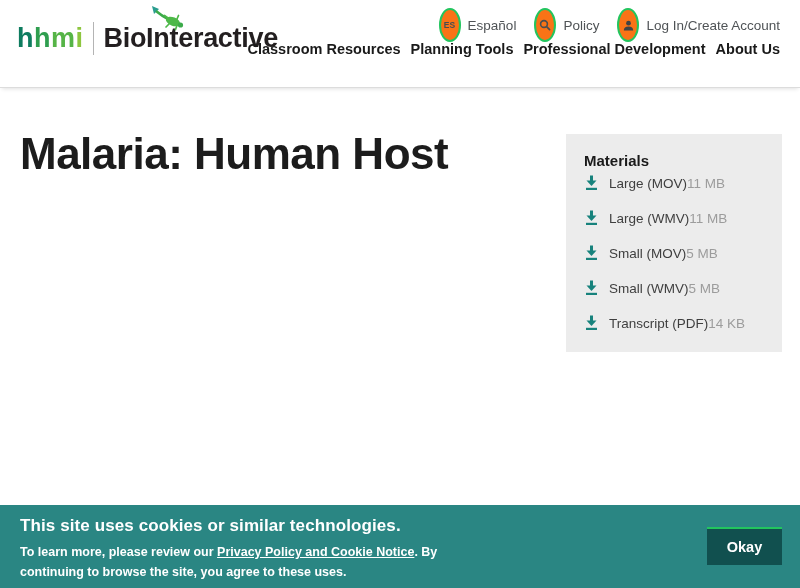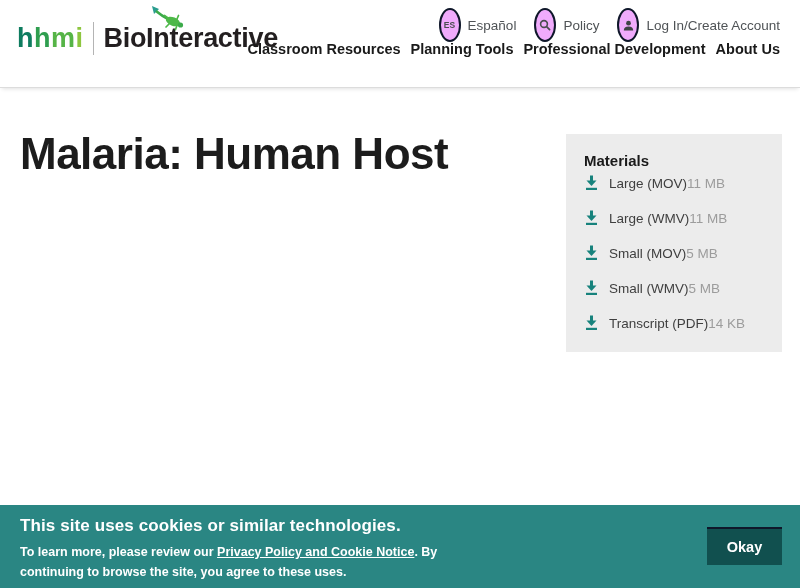--- a/index.html
+++ b/index.html
@@ -68,22 +68,22 @@
     gap: 7px;
     cursor: pointer;
   }
   .utility-label {
     font-size: 13.5px;
     color: #4f5356;
   }
   .circle-icon {
     width: 22px; height: 34px;
     border-radius: 50%;
-    border: 2px solid #0f172a;
-    background: #f0abfc;
+    border: 2px solid #22c55e;
+    background: #f97316;
     display: flex;
     align-items: center;
     justify-content: center;
   }
   .es-text {
     font-size: 8.5px;
     font-weight: bold;
     color: #4a4e50;
     letter-spacing: 0.2px;
   }
@@ -176,21 +176,21 @@
     color: #ffffff;
     text-decoration: underline;
     cursor: pointer;
   }
   .okay-button {
     position: absolute;
     right: 18px; top: 22px;
     width: 75px; height: 38px;
     background: #11504f;
     border: none;
-    border-top: 2px solid #0f172a;
+    border-top: 2px solid #22c55e;
     color: #ffffff;
     font-family: "Liberation Sans", sans-serif;
     font-size: 14.5px;
     font-weight: bold;
     cursor: pointer;
     text-align: center;
   }
 </style>
 </head>
 <body>

